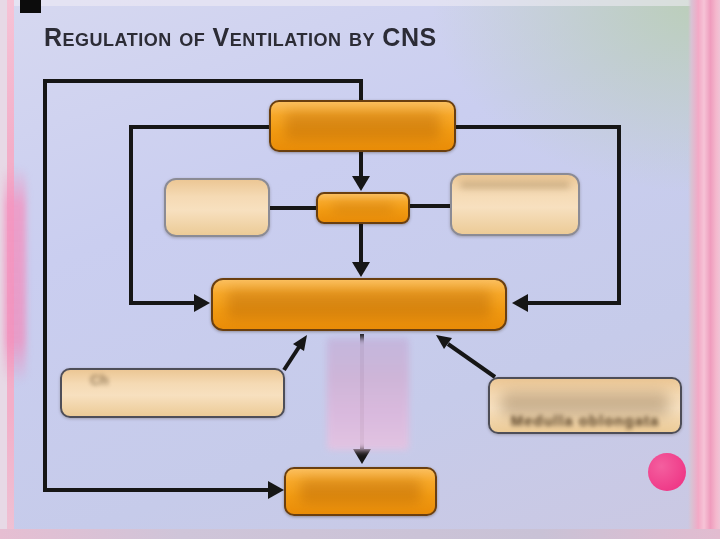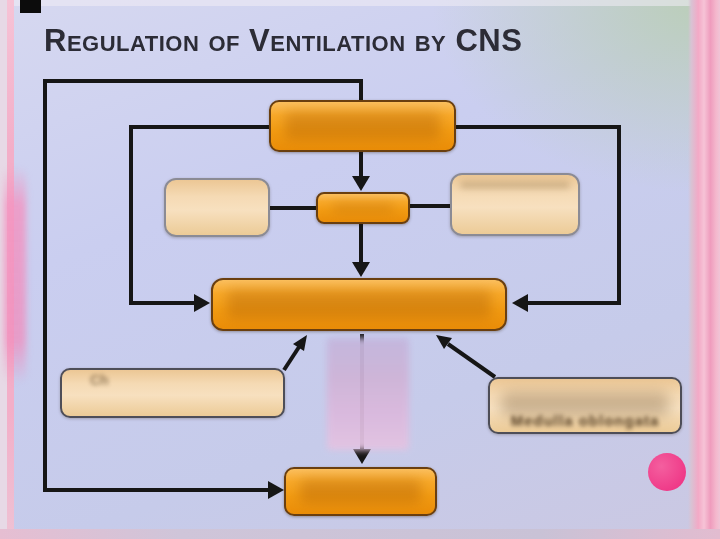--- a/index.html
+++ b/index.html
@@ -29,21 +29,21 @@
     background: linear-gradient(90deg,#e6bed2, #cfc5d9 25%, #c9c2d6 75%, #e2bcd0); }
   .black-corner-mark { left:20px; top:0; width:21px; height:13px; background:#0c0c0c; }
 
   .pink-smudge-left { left:4px; top:166px; width:22px; height:218px; border-radius:10px;
     background: linear-gradient(180deg, rgba(244,160,198,0) 0%, rgba(243,146,192,0.8) 18%,
       rgba(240,140,188,0.75) 80%, rgba(244,160,198,0) 100%);
     filter: blur(3px); }
 
   .slide-title {
     left:44px; top:24px; width:560px;
-    font-size:31px; font-weight:700; color:#2c2c36;
+    font-size:25px; font-weight:700; color:#2c2c36;
     font-variant: small-caps; letter-spacing:0.5px; line-height:1.1;
   }
 
   svg.connectors { left:0; top:0; width:720px; height:539px; z-index:2; }
   svg.connectors path { stroke:#161616; stroke-width:4; fill:none; }
   svg.connectors polygon { fill:#161616; stroke:none; }
 
   .node { position:absolute; z-index:3; border-radius:10px; box-sizing:border-box; }
 
   .box-orange {

